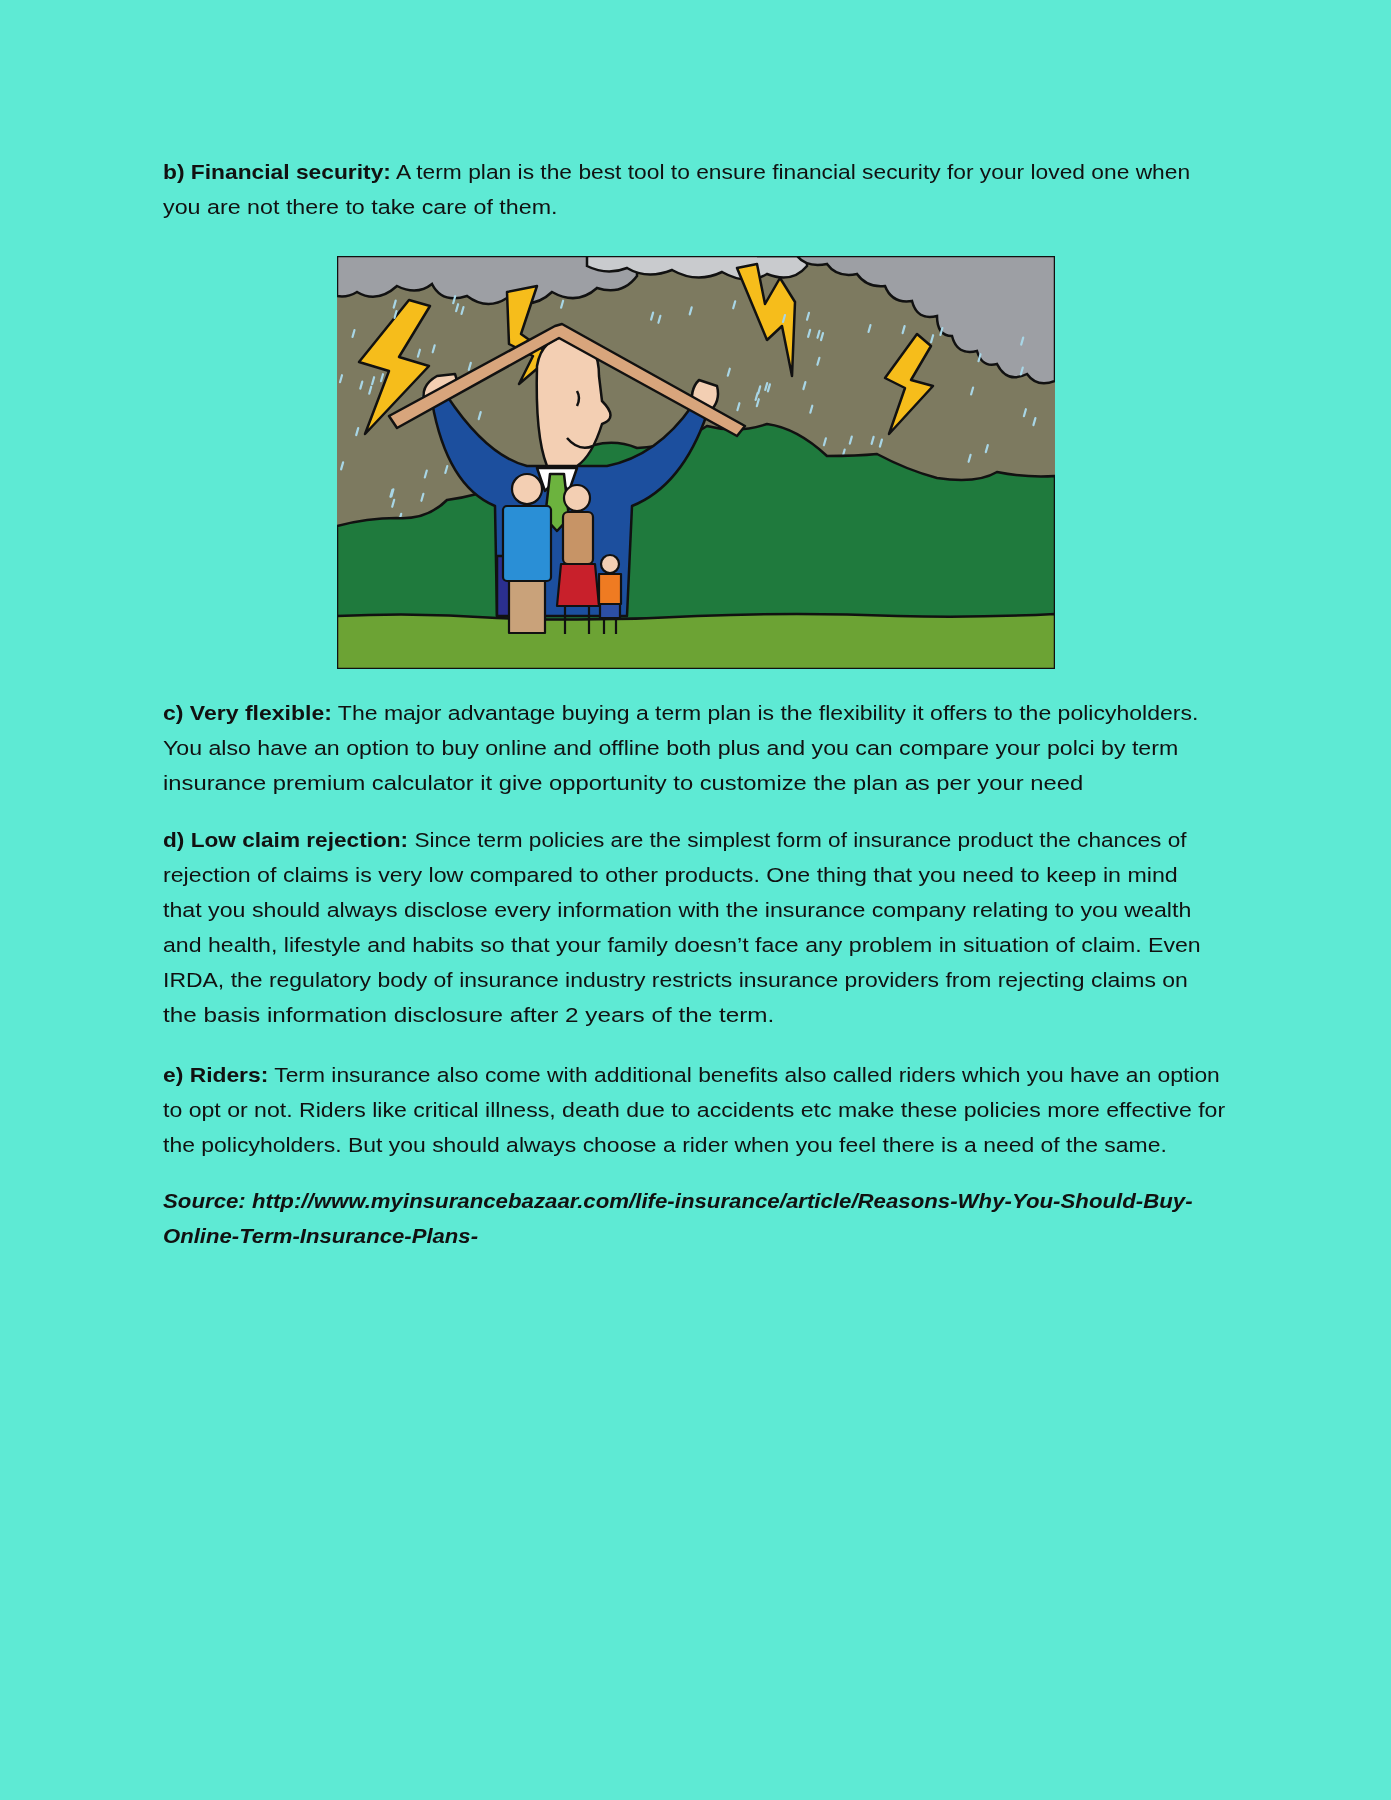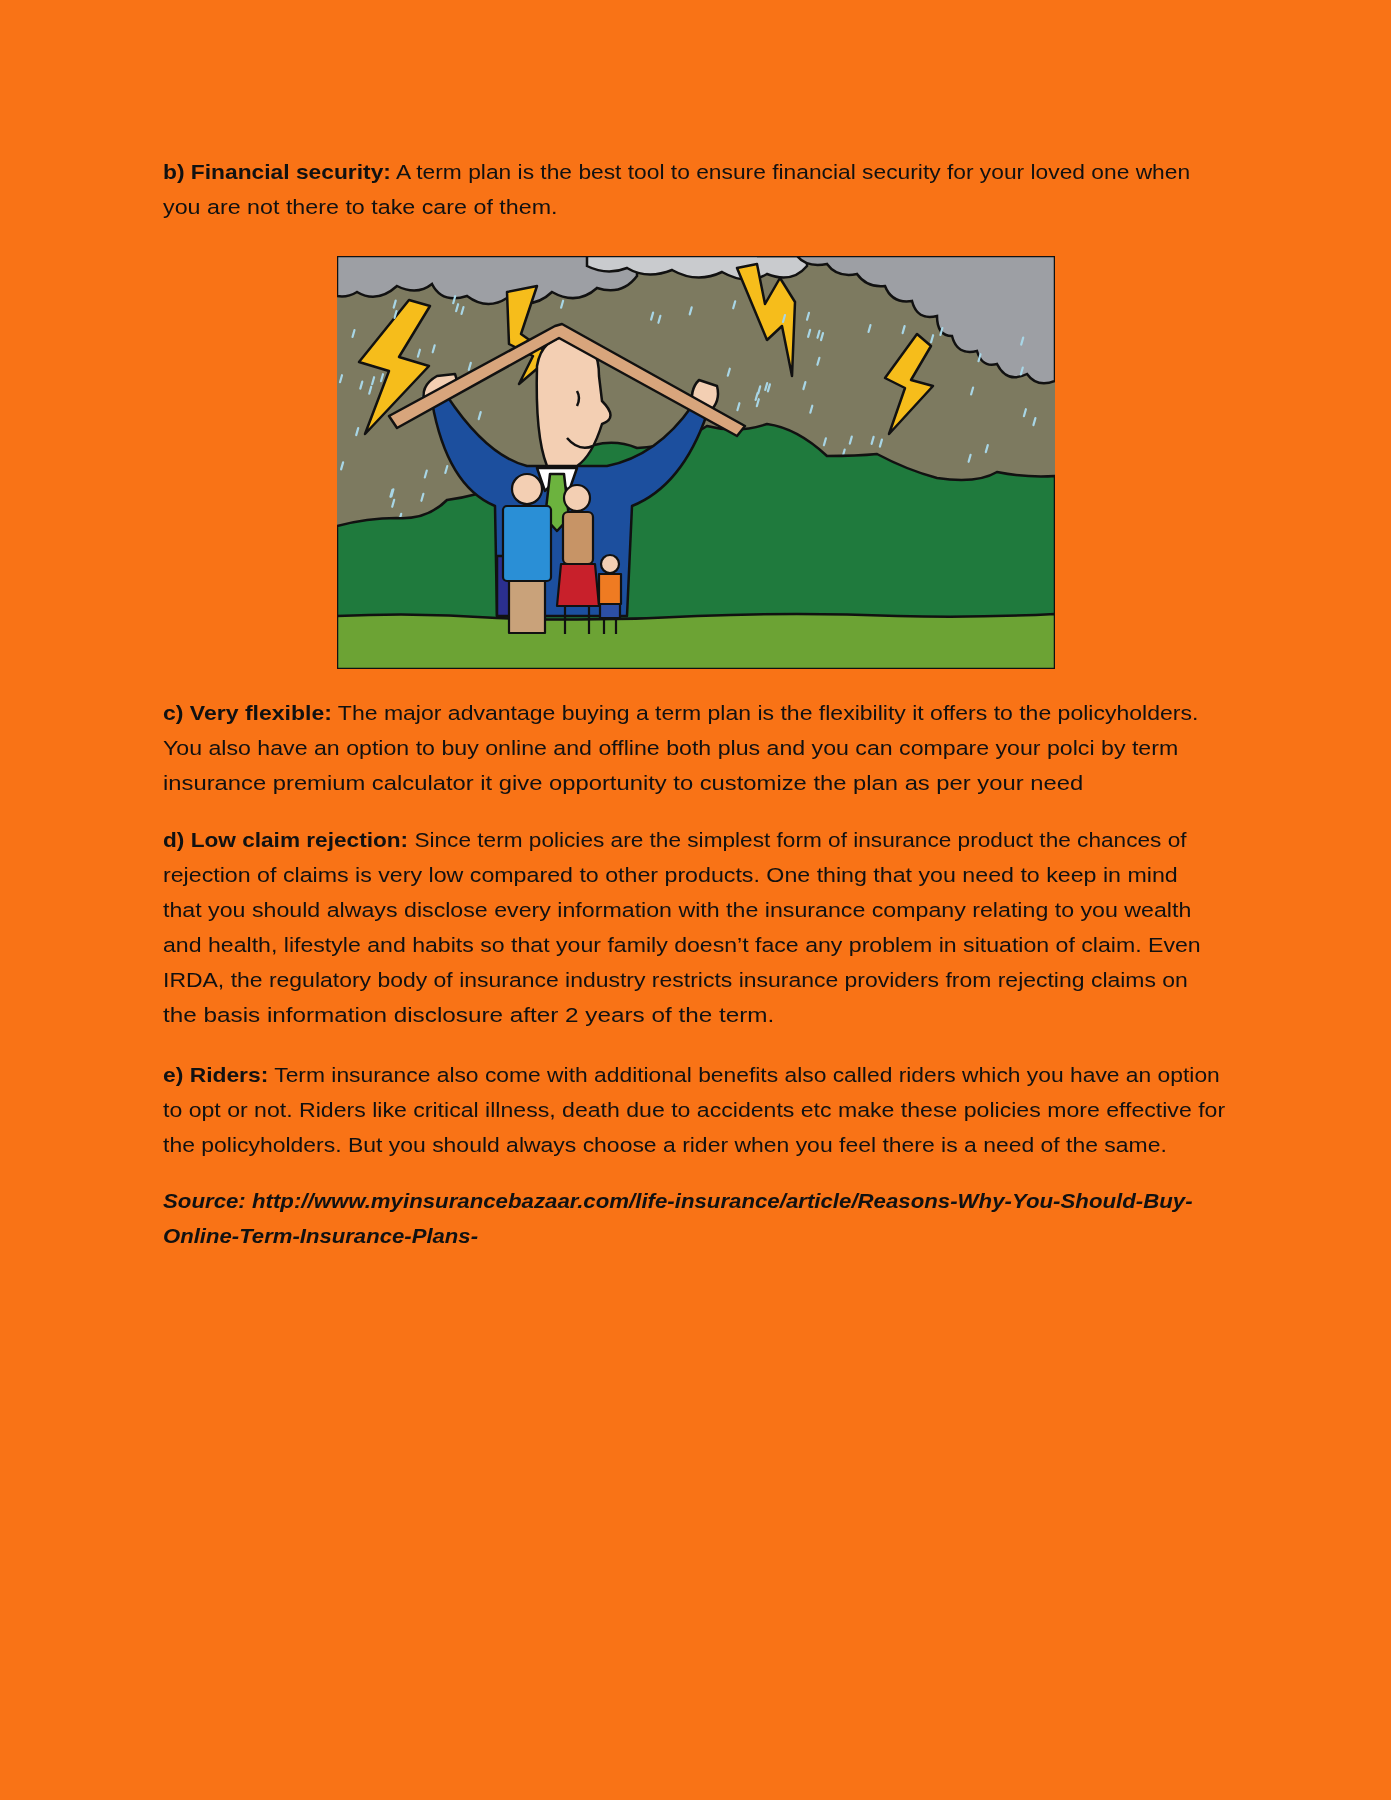--- a/index.html
+++ b/index.html
@@ -1,17 +1,17 @@
 <!DOCTYPE html>
 <html><head>
   <meta charset="utf-8">
   <style>
     html, body { margin: 0; padding: 0; background: #ffffff; }
     body { width: 1391px; height: 1800px; position: relative; overflow: hidden; }
-    .page { position: absolute; left: 0; top: 0; width: 1391px; height: 1800px; background: #f97316; }
+    .page { position: absolute; left: 0; top: 0; width: 1391px; height: 1800px; background: #5eead4; }
     .line {
       position: absolute;
       left: 163px;
       white-space: nowrap;
       font-family: "Liberation Sans", sans-serif;
       font-size: 20.5px;
       color: #111111;
       line-height: 24px;
       height: 24px;
       transform-origin: left top;

